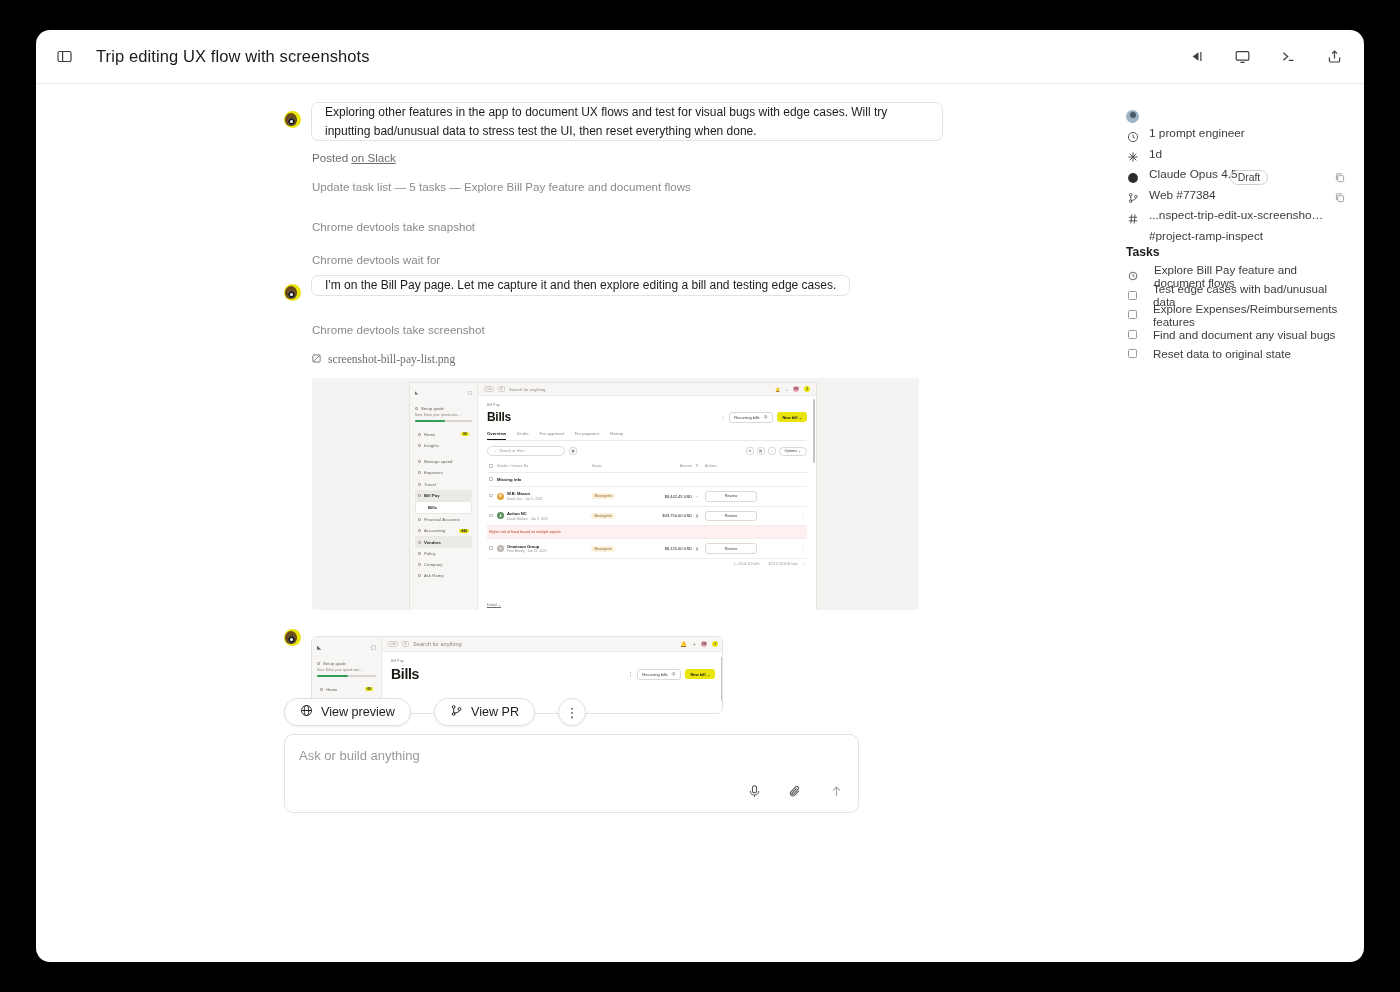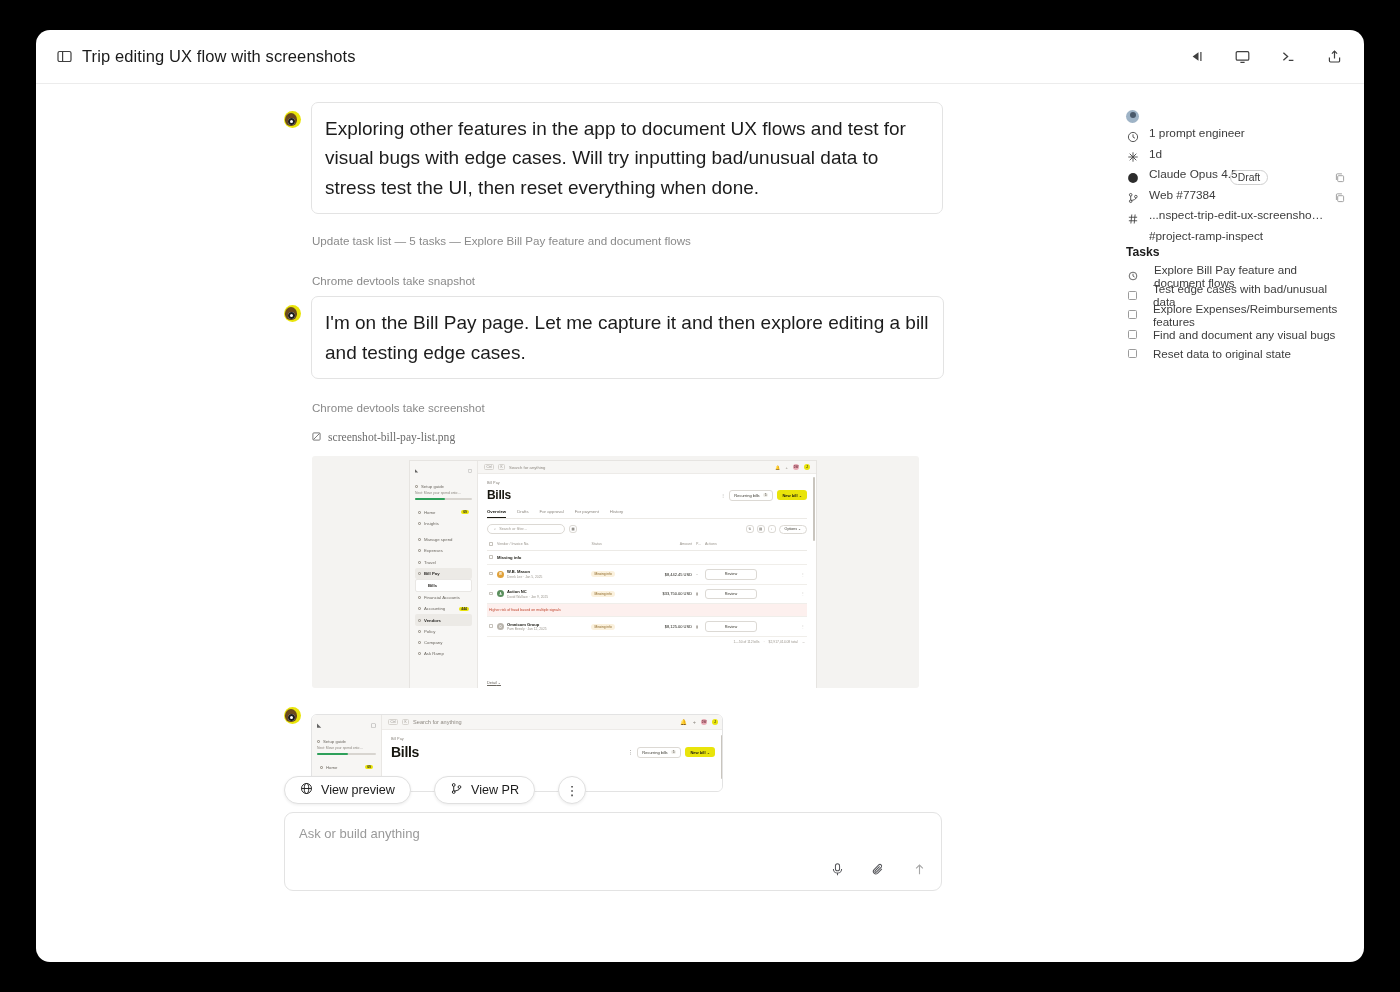--- a/index.html
+++ b/index.html
@@ -18,21 +18,21 @@
     overflow: hidden;
     display: flex; flex-direction: column;
   }
   
   .titlebar {
     height: 54px; flex: 0 0 54px;
     border-bottom: 1px solid #ececec;
     display: flex; align-items: center;
     padding: 0 20px 0 18px;
   }
-  .tb-left { display: flex; align-items: center; gap: 8px; }
+  .tb-left { display: flex; align-items: center; gap: 22px; }
   .tb-title { font-size: 16.5px; color: #1b1b1b; letter-spacing: .1px; }
   .tb-right { margin-left: auto; display: flex; align-items: center; gap: 26px; }
   .icon-btn {
     width: 20px; height: 20px;
     display: flex; align-items: center; justify-content: center;
     color: #3f3f3f; cursor: pointer;
   }
   .icon-btn svg { display: block; }
   
   .body {
@@ -65,22 +65,22 @@
   .avatar::after {
     content: ""; position: absolute;
     left: 3.5px; top: 7px; width: 7px; height: 7px;
     border-radius: 50%;
     background: #fff;
     box-shadow: inset 0 0 0 2px #1c1c1c;
   }
   .bubble {
     border: 1px solid #e3e3e3;
     border-radius: 7px;
-    padding: 11px 13px;
-    font-size: 19px; line-height: 1.55;
+    padding: 0 13px;
+    font-size: 12px; line-height: 1.55;
     color: #1c1c1c;
     background: #fff;
   }
   .bubble.wide { width: 632px; }
   .meta-line {
     font-size: 11.6px; color: #6d6d6d;
     margin: 10px 0 0 28px;
   }
   .meta-line a { color: #6d6d6d; text-decoration: underline; }
   .tool-line {
@@ -203,21 +203,21 @@
   .pbtn {
     background:#fff; border:1px solid #e0e0e0; border-radius: 18px;
     height: 28px; display:flex; align-items:center; gap:8px;
     padding: 0 15px; font-size: 12.6px; color:#1c1c1c;
     box-shadow: 0 1px 3px rgba(0,0,0,.07); cursor:pointer;
   }
   .pbtn.round { width: 28px; padding: 0; justify-content:center; }
   
   .composer {
     margin: 20px 0 0 0;
-    width: 658px; margin-left: 248px;
+    width: 575px; margin-left: 248px;
     border: 1px solid #e3e3e3; border-radius: 9px;
     overflow: hidden; background: #fff;
   }
   .composer-area {
     height: 77px; padding: 13px 14px; position: relative;
     font-size: 13px; color: #9a9a9a;
   }
   .composer-icons {
     position:absolute; right: 14px; bottom: 10px;
     display:flex; align-items:center; gap: 26px; color:#55565a;
@@ -302,25 +302,30 @@
   <div class="body">
 
     <div class="main">
       <div class="thread">
 
         <div class="row">
           <div class="avatar"></div>
           <div class="bubble wide">Exploring other features in the app to document UX flows and test for visual bugs with edge cases. Will try inputting bad/unusual data to stress test the UI, then reset everything when done.</div>
         </div>
 
+        <div class="meta-line">
+          <span>Posted</span>
+          <a href="#">on Slack</a>
+        </div>
 
         <div class="tool-line" style="padding-top:16px">Update task list — 5 tasks — Explore Bill Pay feature and document flows</div>
 
 
         <div class="tool-line" style="padding-top:18px">Chrome devtools take snapshot</div>
+        <div class="tool-line" style="padding-top:11px">Chrome devtools wait for</div>
 
         <div class="row" style="">
           <div class="avatar"></div>
           <div class="bubble">I'm on the Bill Pay page. Let me capture it and then explore editing a bill and testing edge cases.</div>
         </div>
 
         <div class="tool-line" style="padding-top:18px">Chrome devtools take screenshot</div>
 
         <div class="file-line">
           <span>

